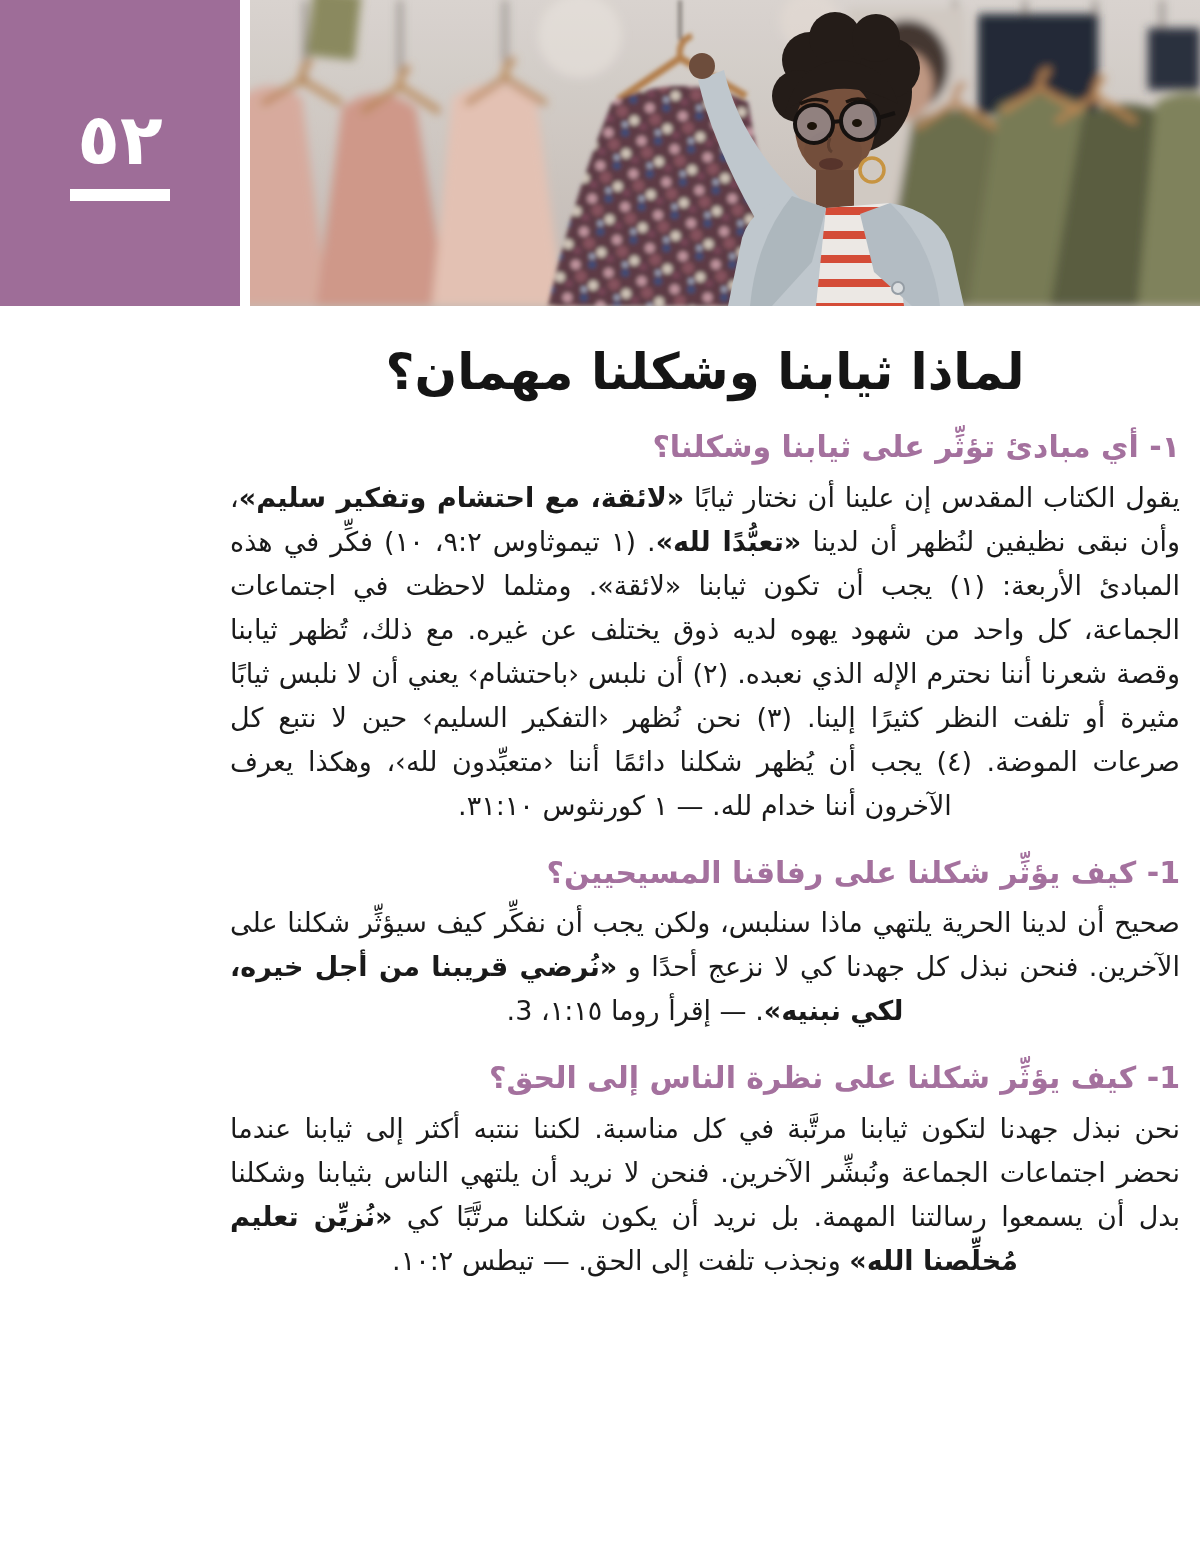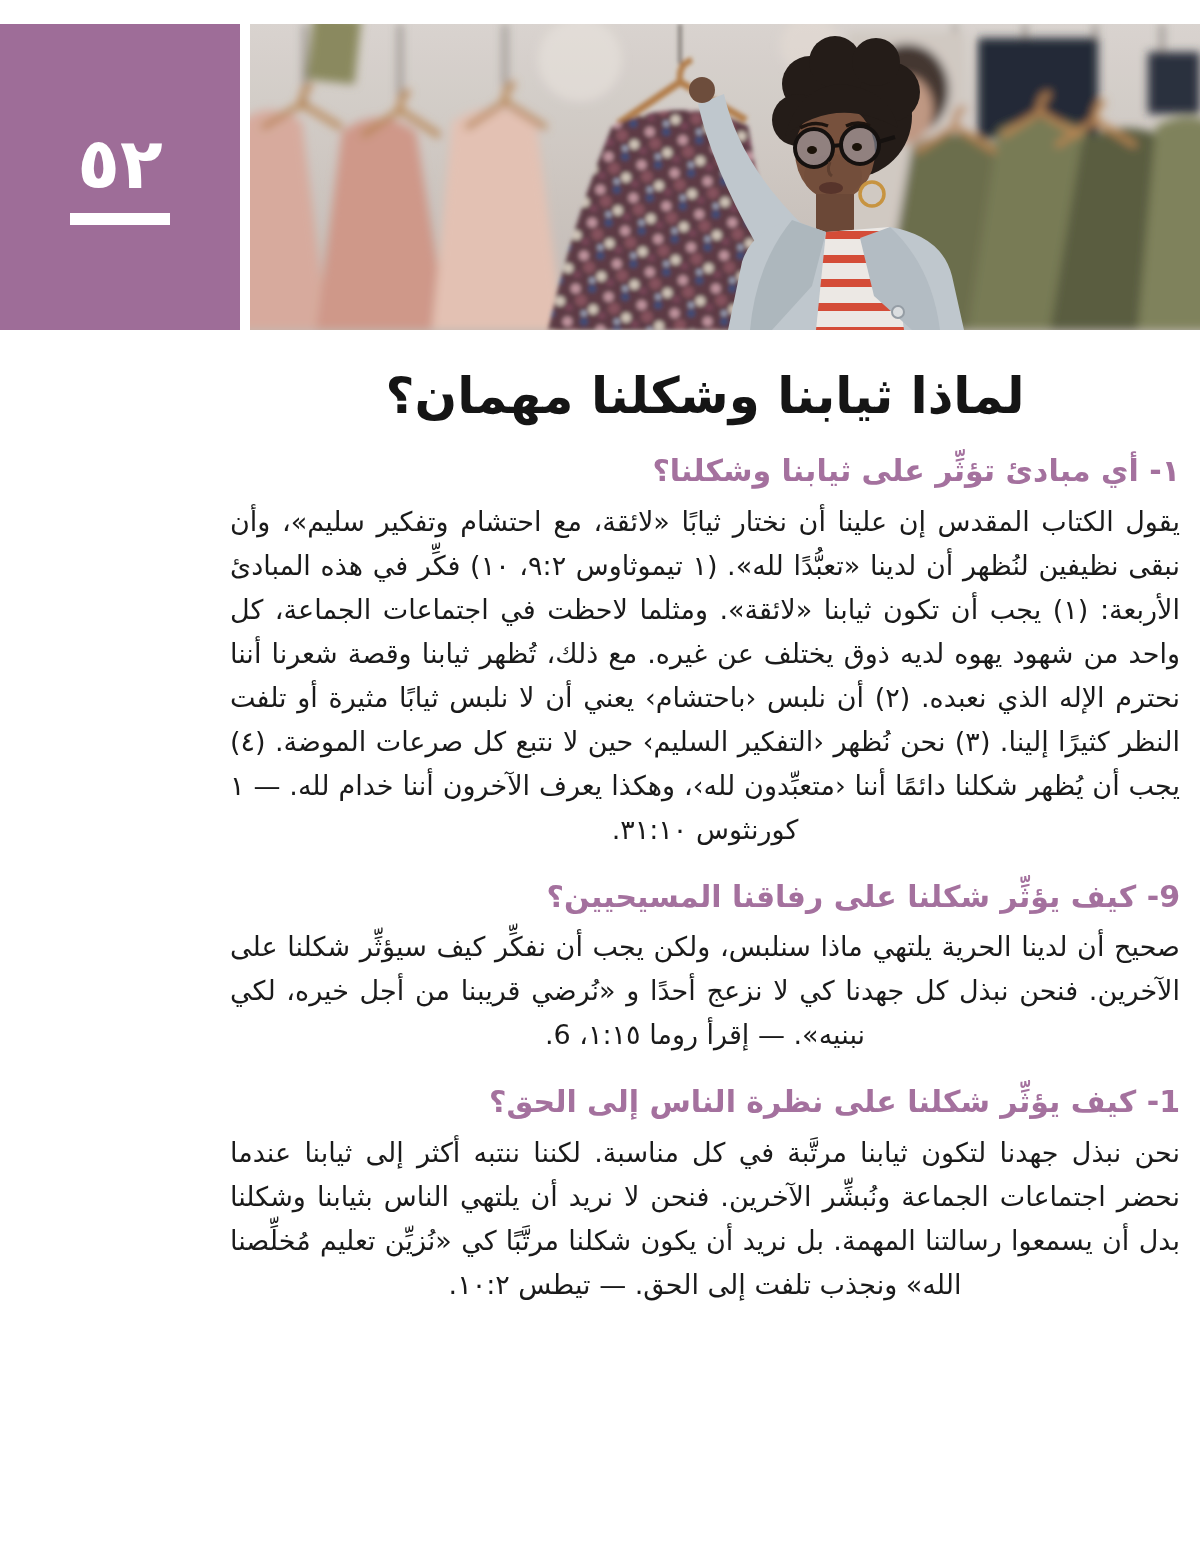--- a/index.html
+++ b/index.html
@@ -8,21 +8,21 @@
     --text:#1a1a1a;
   }
   *{margin:0;padding:0;box-sizing:border-box;}
   html,body{background:#ffffff;}
   body{
     width:1200px;height:1543px;overflow:hidden;margin:0 auto;
     font-family:"DejaVu Sans","Liberation Sans",sans-serif;
     color:var(--text);
   }
   
-  .hero{direction:ltr;display:flex;height:306px;width:1200px;margin-top:24px;}
+  .hero{direction:ltr;display:flex;height:306px;width:1200px;}
   .pagenum-box{
     width:240px;height:306px;background:var(--sidebar-purple);
     display:flex;flex-direction:column;align-items:center;justify-content:center;
     flex:0 0 auto;
   }
   .pagenum{
     color:#ffffff;font-weight:bold;font-size:70px;line-height:1;
     letter-spacing:2px;
   }
   .pagenum-rule{width:100px;height:12px;background:#ffffff;margin-top:14px;}
@@ -45,21 +45,21 @@
     font-size:27px;line-height:44px;text-align:justify;
   }
   h2.q{
     color:var(--heading-purple);font-weight:bold;font-size:30px;line-height:1.25;
     margin-top:26px;margin-bottom:10px;
   }
   p.para{
     font-size:27px;line-height:44px;text-align:justify;
     text-align-last:center;
   }
-  p.para .b{font-weight:normal;}
+  p.para .b{font-weight:bold;}
 </style>
 </head>
 <body>
 
 <div class="page">
 
   <header class="hero">
     <div class="pagenum-box">
       <div class="pagenum">٥٢</div>
       <div class="pagenum-rule"></div>
@@ -206,22 +206,22 @@
   <main class="content">
     <h1 class="title">لماذا ثيابنا وشكلنا مهمان؟</h1>
 
 
     <section>
       <h2 class="q">١- أي مبادئ تؤثِّر على ثيابنا وشكلنا؟</h2>
       <p class="para"><span>يقول الكتاب المقدس إن علينا أن نختار ثيابًا </span><span class="b">«لائقة، مع احتشام وتفكير سليم»</span><span>، وأن نبقى نظيفين لنُظهر أن لدينا </span><span class="b">«تعبُّدًا لله»</span><span>. (١ تيموثاوس ٩:٢، ١٠) فكِّر في هذه المبادئ الأربعة: (١) يجب أن تكون ثيابنا «لائقة». ومثلما لاحظت في اجتماعات الجماعة، كل واحد من شهود يهوه لديه ذوق يختلف عن غيره. مع ذلك، تُظهر ثيابنا وقصة شعرنا أننا نحترم الإله الذي نعبده. (٢) أن نلبس ‹باحتشام› يعني أن لا نلبس ثيابًا مثيرة أو تلفت النظر كثيرًا إلينا. (٣) نحن نُظهر ‹التفكير السليم› حين لا نتبع كل صرعات الموضة. (٤) يجب أن يُظهر شكلنا دائمًا أننا ‹متعبِّدون لله›، وهكذا يعرف الآخرون أننا خدام لله. — ١ كورنثوس ٣١:١٠.</span></p>
     </section>
 
     <section>
-      <h2 class="q">9- كيف يؤثِّر شكلنا على رفاقنا المسيحيين؟</h2>
-      <p class="para"><span>صحيح أن لدينا الحرية يلتهي ماذا سنلبس، ولكن يجب أن نفكِّر كيف سيؤثِّر شكلنا على الآخرين. فنحن نبذل كل جهدنا كي لا نزعج أحدًا و </span><span class="b">«نُرضي قريبنا من أجل خيره، لكي نبنيه»</span><span>. — إقرأ روما ١:١٥، 6.</span></p>
+      <h2 class="q">1- كيف يؤثِّر شكلنا على رفاقنا المسيحيين؟</h2>
+      <p class="para"><span>صحيح أن لدينا الحرية يلتهي ماذا سنلبس، ولكن يجب أن نفكِّر كيف سيؤثِّر شكلنا على الآخرين. فنحن نبذل كل جهدنا كي لا نزعج أحدًا و </span><span class="b">«نُرضي قريبنا من أجل خيره، لكي نبنيه»</span><span>. — إقرأ روما ١:١٥، 3.</span></p>
     </section>
 
     <section>
       <h2 class="q">1- كيف يؤثِّر شكلنا على نظرة الناس إلى الحق؟</h2>
       <p class="para"><span>نحن نبذل جهدنا لتكون ثيابنا مرتَّبة في كل مناسبة. لكننا ننتبه أكثر إلى ثيابنا عندما نحضر اجتماعات الجماعة ونُبشِّر الآخرين. فنحن لا نريد أن يلتهي الناس بثيابنا وشكلنا بدل أن يسمعوا رسالتنا المهمة. بل نريد أن يكون شكلنا مرتَّبًا كي </span><span class="b">«نُزيِّن تعليم مُخلِّصنا الله»</span><span> ونجذب تلفت إلى الحق. — تيطس ١٠:٢.</span></p>
     </section>
   </main>
 
 </div>
 

